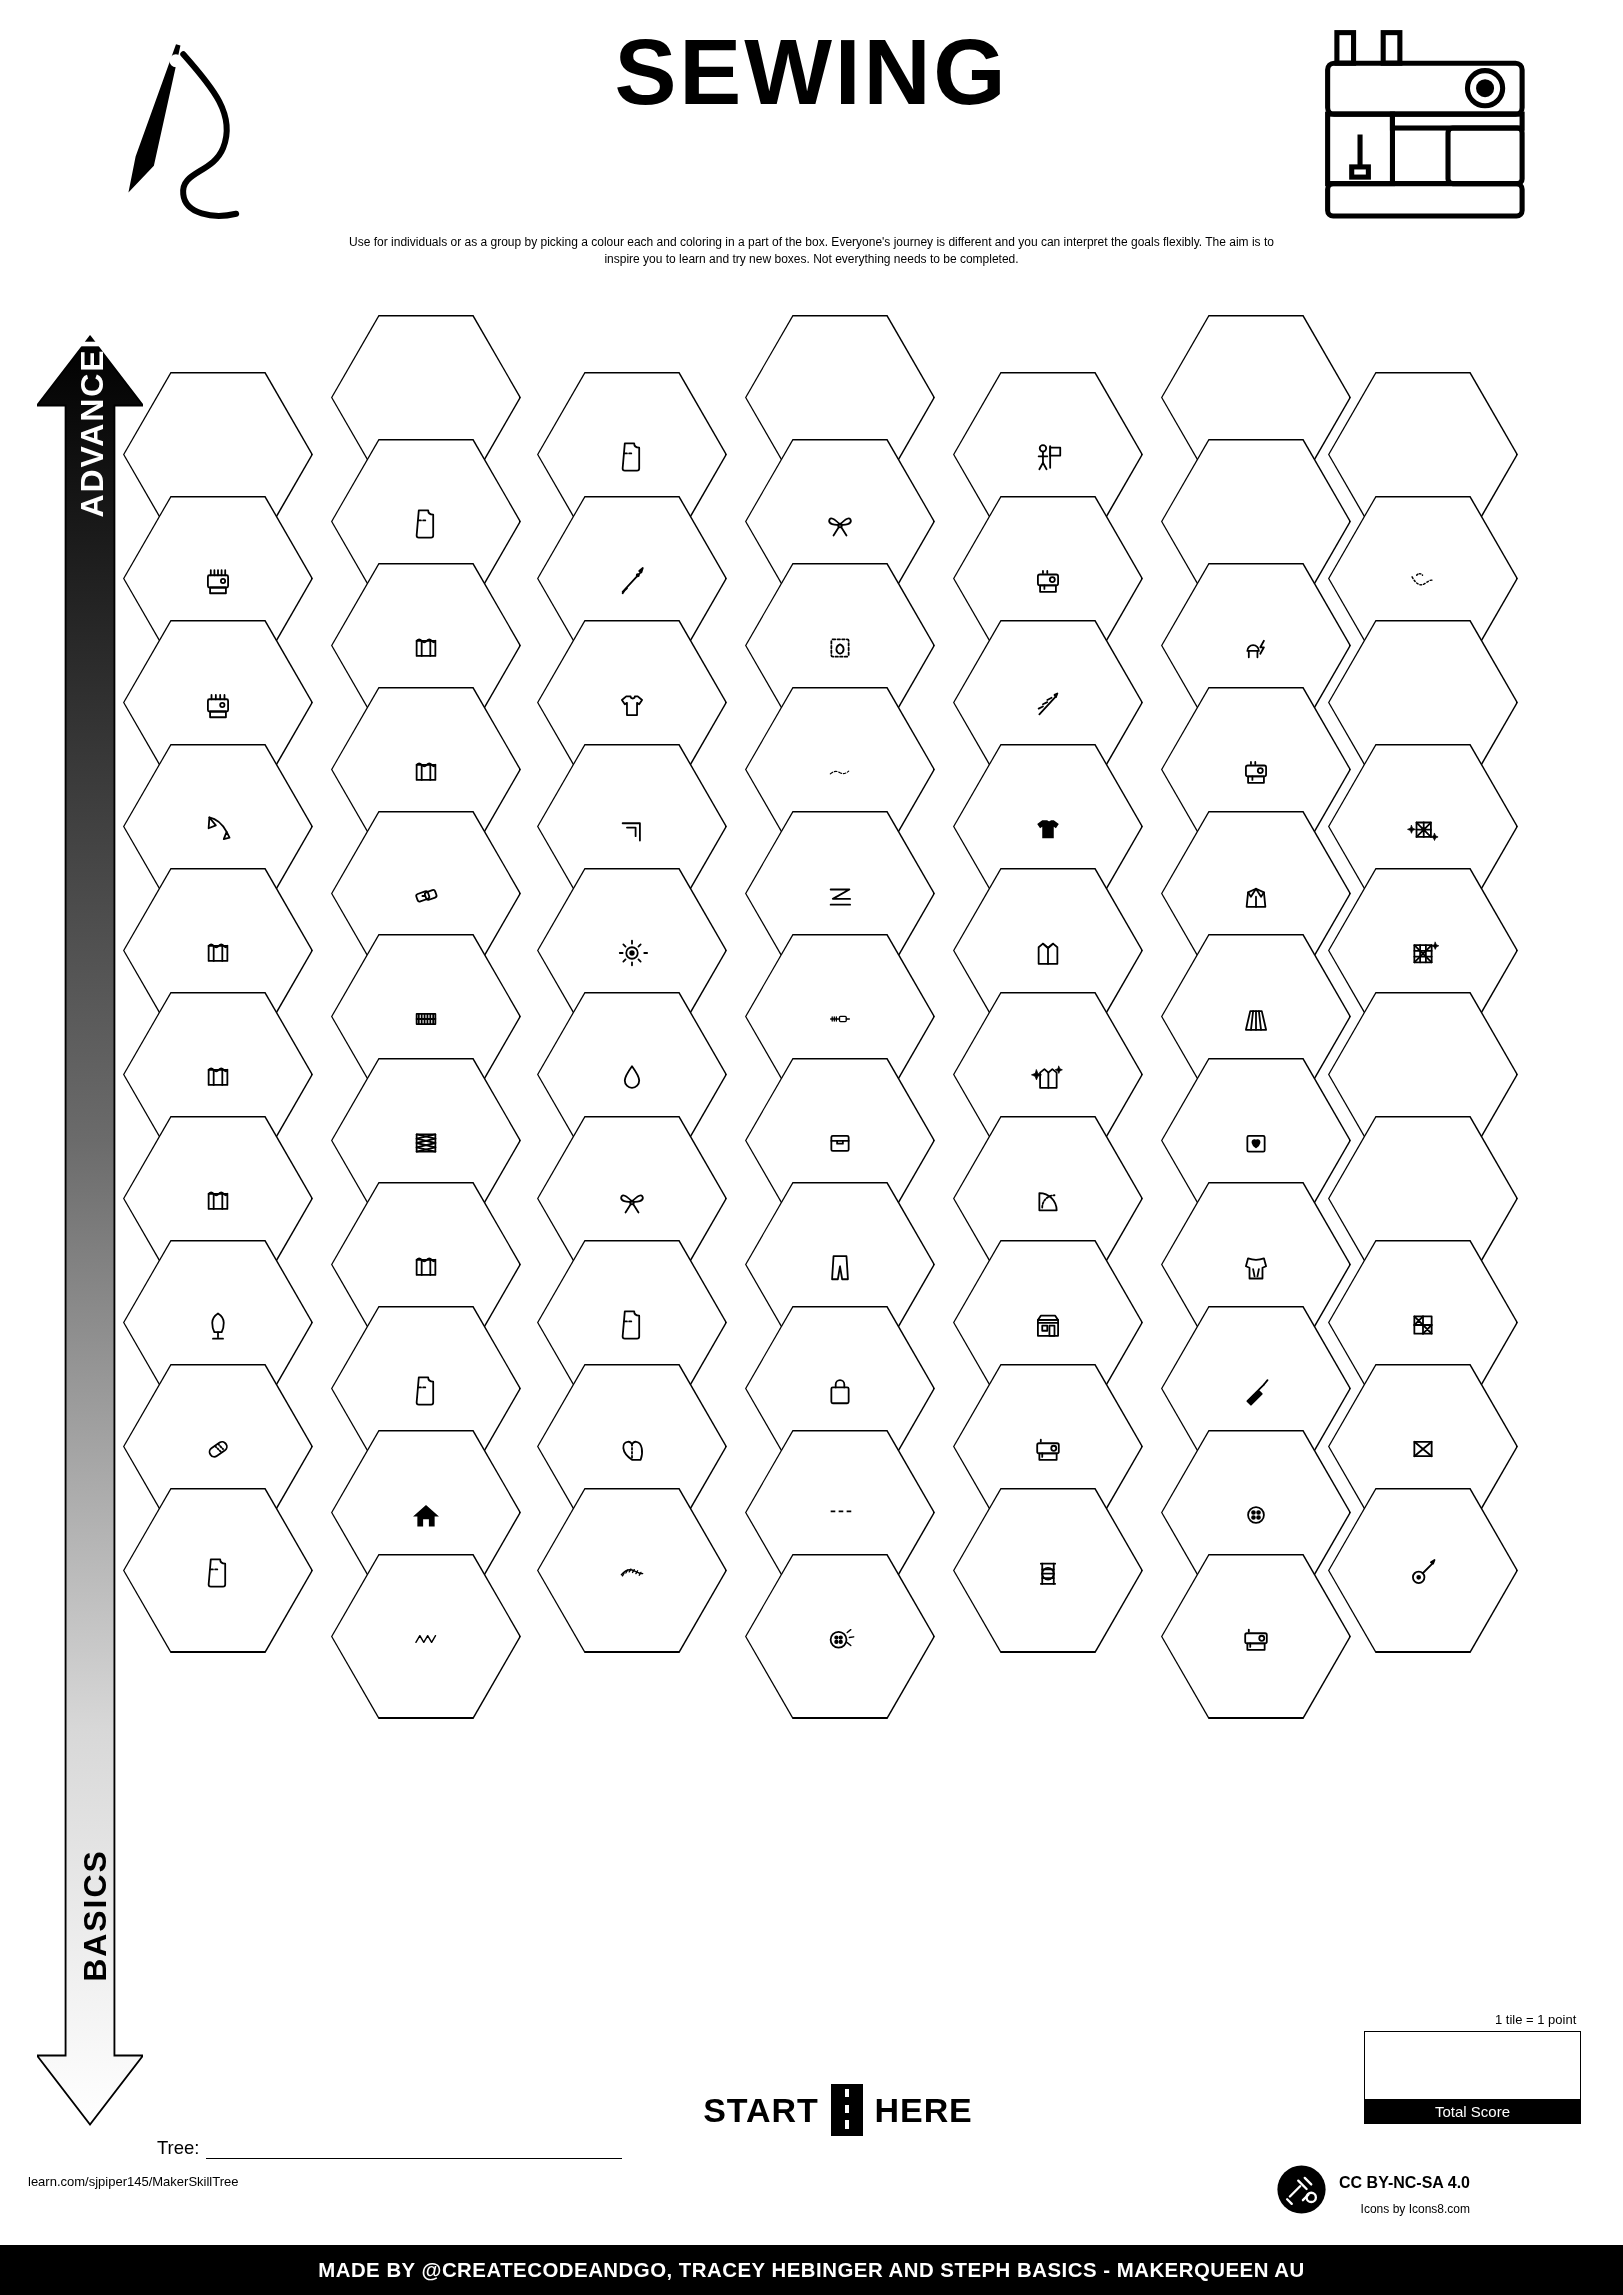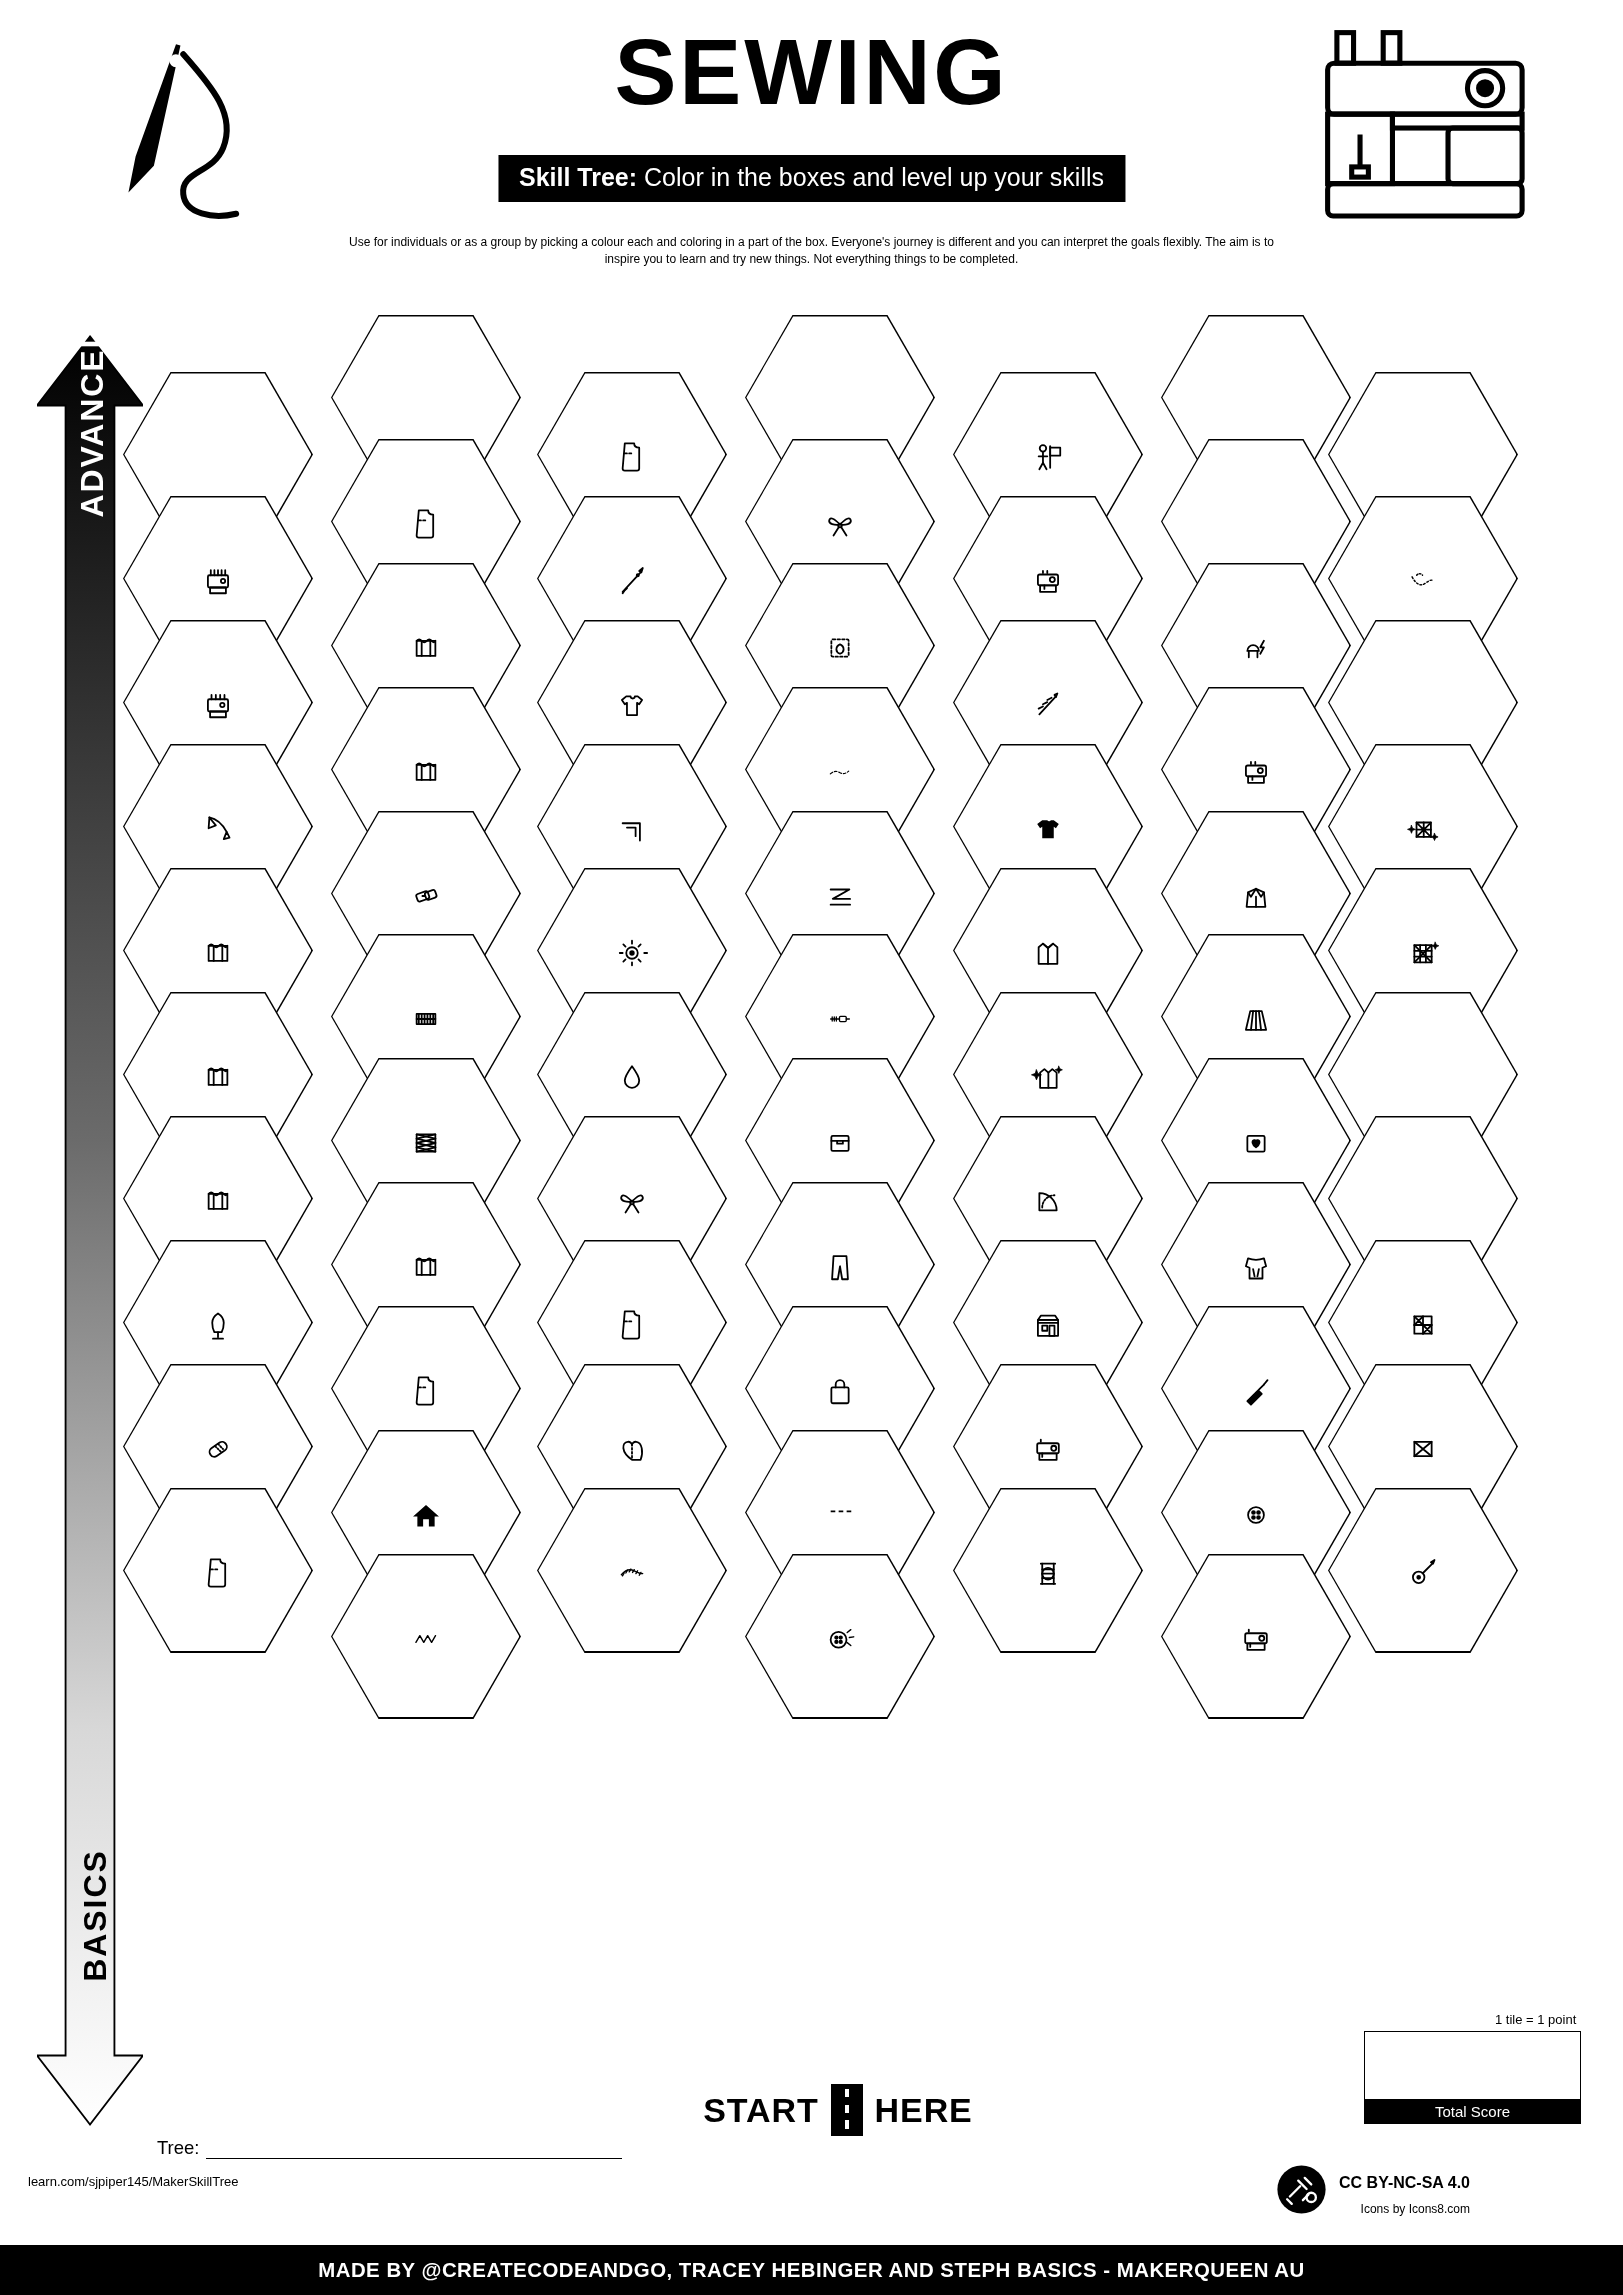--- a/index.html
+++ b/index.html
@@ -124,26 +124,22 @@
       <g fill="none" stroke="#000" stroke-width="14" stroke-linecap="round">
         <path d="M175 28 L88 270 L76 330 L118 286 Z" fill="#000" stroke="#000" stroke-width="10"></path>
         <circle cx="170" cy="62" r="11" fill="#fff" stroke="#fff" stroke-width="6"></circle>
         <path d="M186 48 C250 120 300 180 272 250 C250 305 180 300 186 350 C190 392 250 404 300 392" stroke-width="13"></path>
       </g>
     </svg>
   </div>
 
   <div id="title">SEWING</div>
 
-  <div id="subtitle-bar">
-    <span class="lbl">Skill Tree:</span>
-    <span>Color in the boxes and level up your skills</span>
-  </div>
-
-  <div id="intro">Use for individuals or as a group by picking a colour each and coloring in a part of the box.  Everyone's journey is different and you can interpret the goals flexibly.  The aim is to inspire you to learn and try new things. Not everything things to be completed.</div>
+
+  <div id="intro">Use for individuals or as a group by picking a colour each and coloring in a part of the box.  Everyone's journey is different and you can interpret the goals flexibly.  The aim is to inspire you to learn and try new boxes. Not everything needs to be completed.</div>
 
   <div id="machine-icon">
     <svg viewBox="0 0 520 460" width="241" height="213">
       <g fill="none" stroke="#000" stroke-width="11">
         <rect x="60" y="10" width="36" height="66"></rect>
         <rect x="160" y="10" width="36" height="66"></rect>
         <rect x="40" y="76" width="420" height="110" rx="14"></rect>
         <rect x="40" y="186" width="140" height="150"></rect>
         <rect x="180" y="186" width="280" height="30"></rect>
         <rect x="300" y="216" width="160" height="120" rx="10"></rect>

